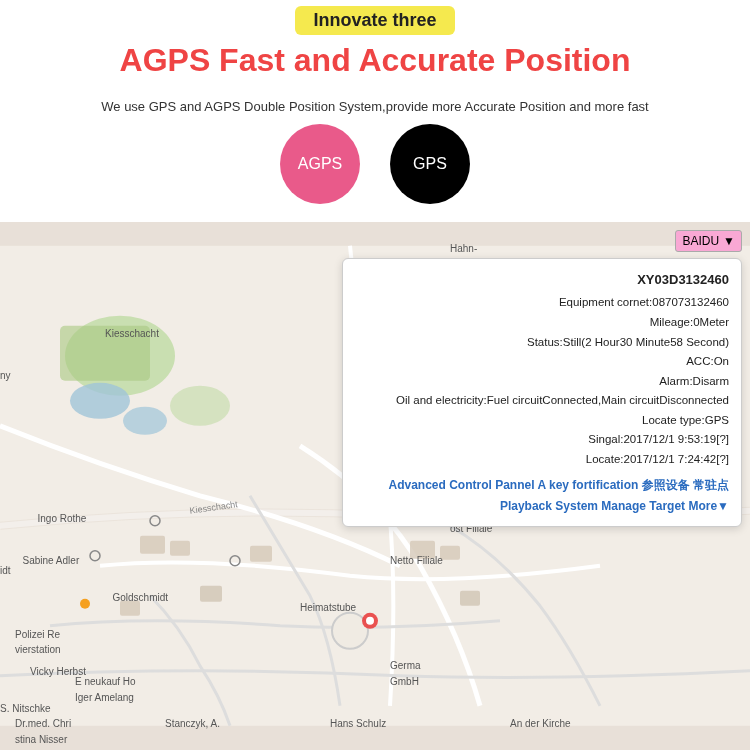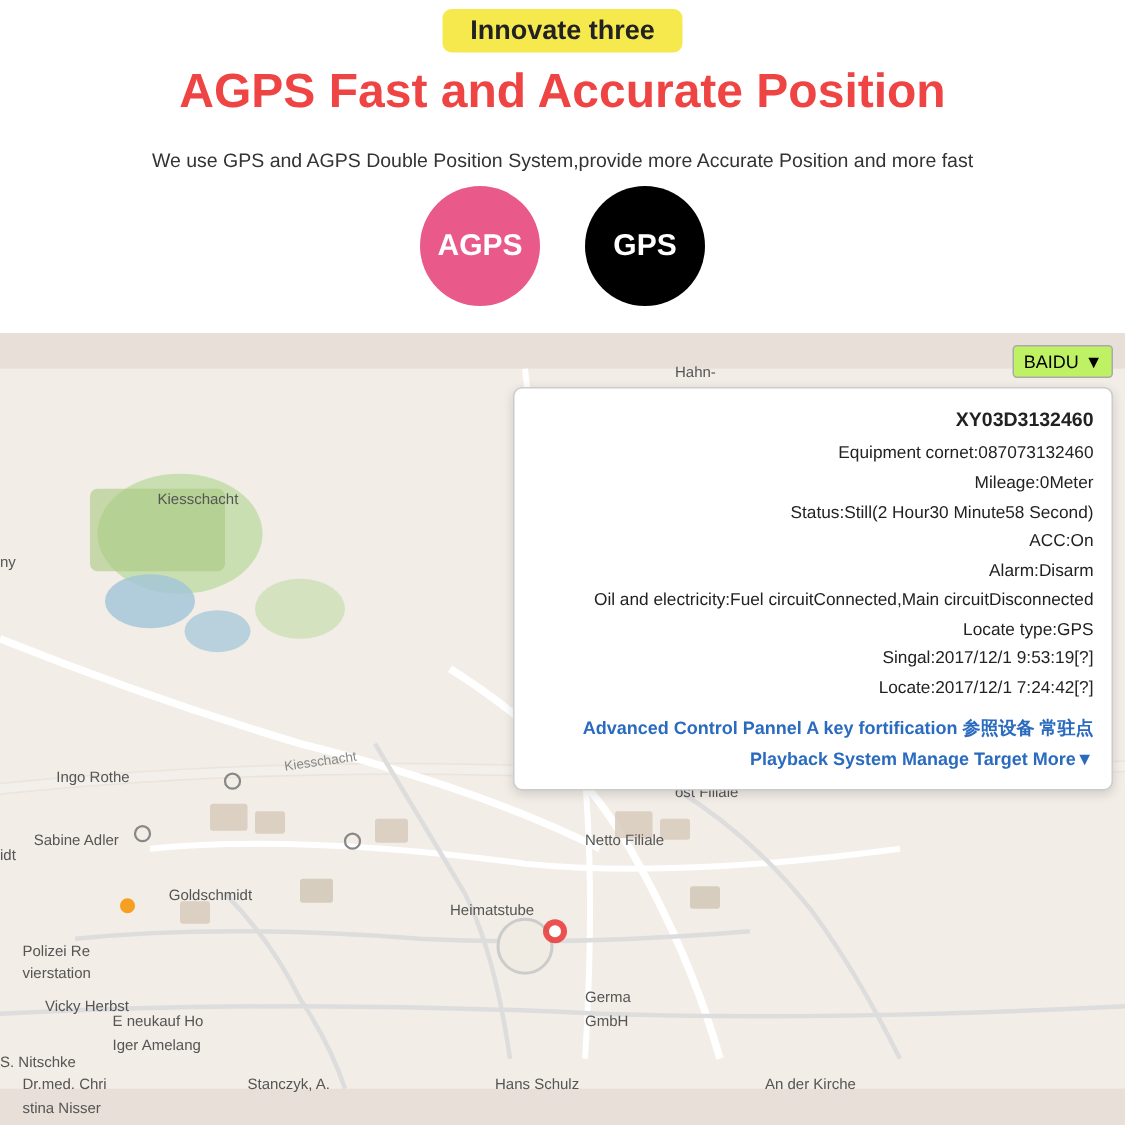--- a/index.html
+++ b/index.html
@@ -59,22 +59,22 @@
       margin-bottom: 8px;
     }
 
     .circle-icon {
       width: 80px;
       height: 80px;
       border-radius: 50%;
       display: flex;
       align-items: center;
       justify-content: center;
-      font-size: 20px;
-      font-weight: bold;
+      font-size: 16px;
+      font-weight: normal;
       color: #fff;
     }
 
     .circle-agps {
       background: #e95a8a;
     }
 
     .circle-gps {
       background: #000000;
     }
@@ -223,21 +223,21 @@
         <div class="map-label" style="top: 94%; left: 44%;">Hans Schulz</div>
         <div class="map-label" style="top: 94%; left: 68%;">An der Kirche</div>
         <div class="map-label" style="top: 4%; left: 60%;">Hahn-</div>
         <div class="map-label" style="top: 7%; left: 60%;">robau</div>
         <div class="map-label" style="top: 28%; left: 0%;">ny</div>
         <div class="map-label" style="top: 65%; left: 0%;">idt</div>
         <div class="map-label" style="top: 83%; left: 52%;">Germa</div>
         <div class="map-label" style="top: 86%; left: 52%;">GmbH</div>
       </div>
 
-    <div style="position:absolute;top:8px;right:8px;display:flex;align-items:center;background:#bef264;border:1px solid #aaa;padding:3px 6px;border-radius:3px;font-size:12px;gap:4px;">
+    <div style="position:absolute;top:8px;right:8px;display:flex;align-items:center;background:#f9a8d4;border:1px solid #aaa;padding:3px 6px;border-radius:3px;font-size:12px;gap:4px;">
       <span>BAIDU</span>
       <span>▼</span>
     </div>
 
     <div class="info-card" style="top:36px;right:8px;">
       <div class="device-id">XY03D3132460</div>
       <div>Equipment cornet:0870731​32460</div>
       <div>Mileage:0Meter</div>
       <div>Status:Still(2 Hour30 Minute58 Second)</div>
       <div>ACC:On</div>

